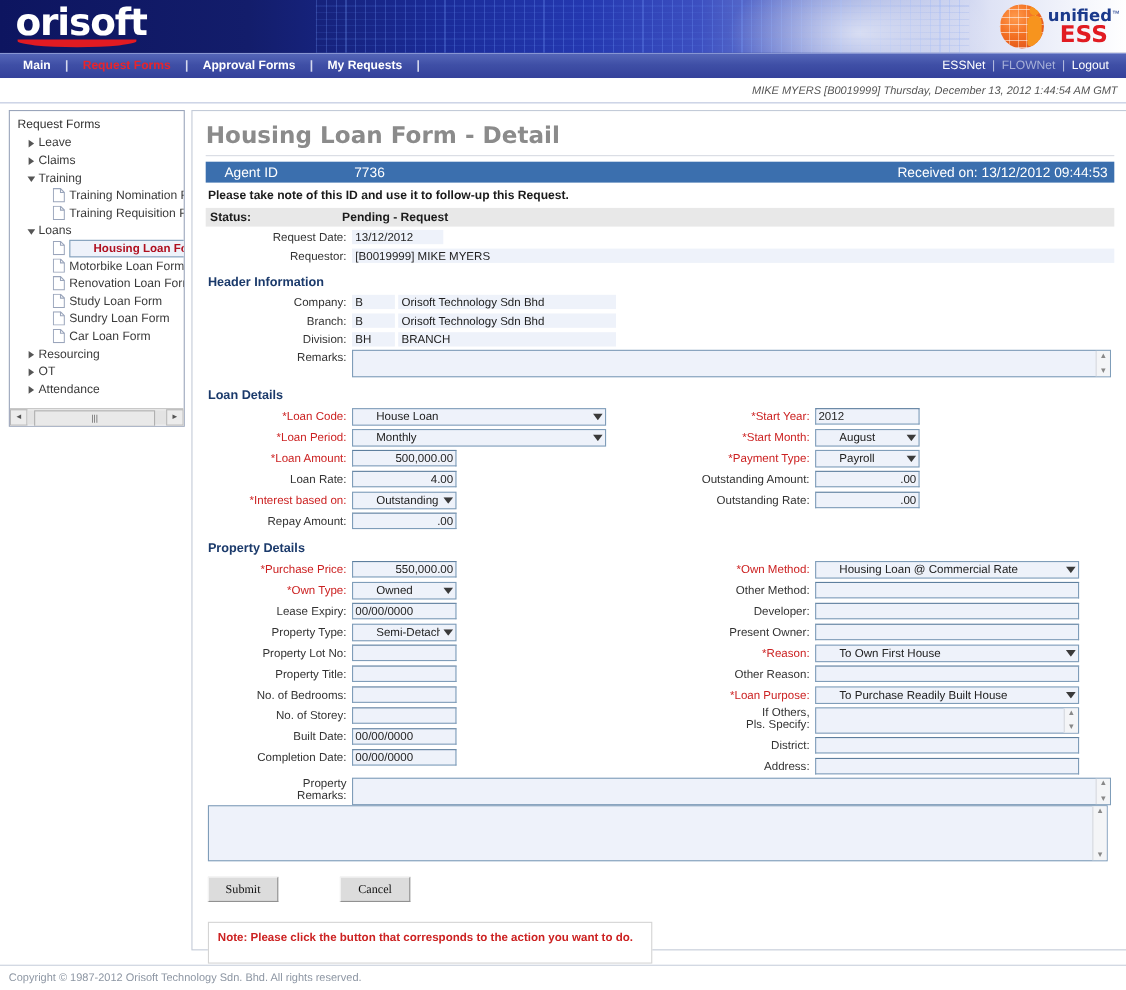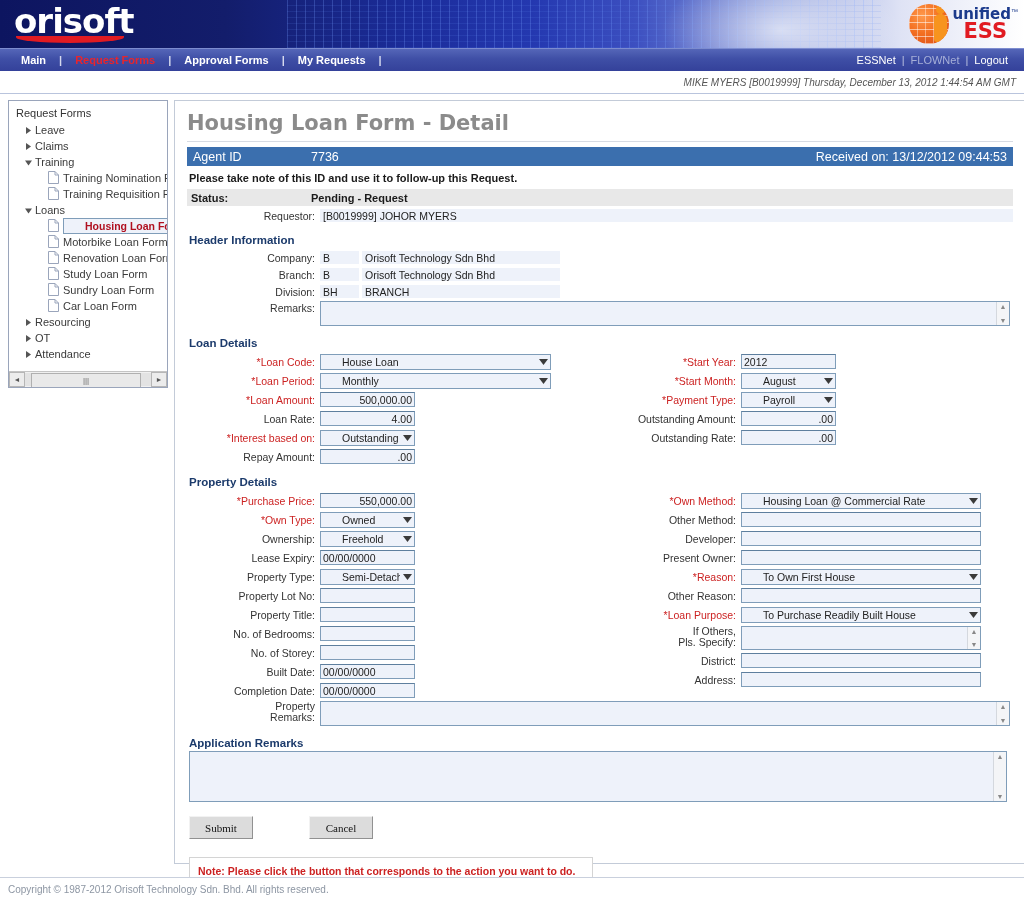--- a/index.html
+++ b/index.html
@@ -127,21 +127,21 @@
   .page-title{
     font-family:"DejaVu Sans", sans-serif;
     font-size:21px;font-weight:bold;color:#8b8b8b;
     padding-bottom:6px;border-bottom:1px solid #d7dbe3;margin-bottom:5px;
   }
   .agentbar{
     background:#3b6fae;color:#ffffff;height:19px;display:flex;align-items:center;
     font-size:12.5px;padding:0 6px;justify-content:space-between;
   }
   .agentbar .left{display:flex;align-items:center;}
-  .agentbar .lbl{width:118px;}
+  .agentbar .lbl{width:118px;margin-left:11px;}
   .note-take{font-weight:bold;font-size:11px;color:#1b1b1b;padding:6px 0 5px 2px;}
   .statusrow{
     background:#e8e8e8;height:17px;display:flex;align-items:center;font-weight:bold;
     font-size:11px;color:#1b1b1b;padding:0 4px;
   }
   .statusrow .k{width:120px;}
   .frow{display:flex;align-items:center;height:15px;margin-top:2px;}
   .flabel{text-align:right;padding-right:5px;font-size:10.5px;color:#333;flex:none;}
   .flabel.req{color:#cc2222;}
   .fval{background:#eef2fa;height:13px;display:flex;align-items:center;padding-left:3px;font-size:10.5px;color:#222;}
@@ -397,22 +397,26 @@
     </div>
 
     <div class="note-take">Please take note of this ID and use it to follow-up this Request.</div>
 
     <div class="statusrow">
       <span class="k">Status:</span>
       <span>Pending - Request</span>
     </div>
 
     <div class="frow">
+      <span class="flabel" style="width:128px">Request Date:</span>
+      <span class="fval" style="width:80px">13/12/2012</span>
+    </div>
+    <div class="frow">
       <span class="flabel" style="width:128px">Requestor:</span>
-      <span class="fval" style="width:690px">[B0019999] JOHOR MYERS</span>
+      <span class="fval" style="width:690px">[B0019999] MIKE MYERS</span>
     </div>
 
     <div class="sect">Header Information</div>
     <div class="cols">
       <div class="col-l">
         <div class="frow">
           <span class="flabel" style="width:128px">Company:</span>
           <span class="fval" style="width:36px">B</span>
           <span class="fval" style="width:195px;margin-left:3px">Orisoft Technology Sdn Bhd</span>
         </div>
@@ -537,31 +541,20 @@
           <div class="sel" style="width:95px">
             <span class="cap">Owned</span>
             <span class="arw">
                 <svg width="9" height="6" viewBox="0 0 9 6">
                   <path d="M0,0 L9,0 L4.5,6 Z" fill="#3a3a3a"></path>
                 </svg>
               </span>
           </div>
         </div>
         <div class="frow" style="height:17px">
-          <span class="flabel" style="width:128px">Ownership:</span>
-          <div class="sel" style="width:95px">
-            <span class="cap">Freehold</span>
-            <span class="arw">
-                <svg width="9" height="6" viewBox="0 0 9 6">
-                  <path d="M0,0 L9,0 L4.5,6 Z" fill="#3a3a3a"></path>
-                </svg>
-              </span>
-          </div>
-        </div>
-        <div class="frow" style="height:17px">
           <span class="flabel" style="width:128px">Lease Expiry:</span>
           <input class="tb" style="width: 95px;" value="00/00/0000">
         </div>
         <div class="frow" style="height:17px">
           <span class="flabel" style="width:128px">Property Type:</span>
           <div class="sel" style="width:95px">
             <span class="cap">Semi-Detached</span>
             <span class="arw">
                 <svg width="9" height="6" viewBox="0 0 9 6">
                   <path d="M0,0 L9,0 L4.5,6 Z" fill="#3a3a3a"></path>
@@ -674,21 +667,20 @@
         <div>Remarks:</div>
       </div>
       <div class="ta" style="width:690px;height:25px">
         <div class="sb">
             <span>▲</span>
             <span>▼</span>
           </div>
       </div>
     </div>
 
-    <div class="sect">Application Remarks</div>
     <div class="ta" style="width:818px;height:51px;margin-left:2px">
       <div class="sb">
           <span>▲</span>
           <span>▼</span>
         </div>
     </div>
 
     <div class="btnrow">
       <div class="btn">Submit</div>
       <div class="btn" style="margin-left:56px">Cancel</div>

